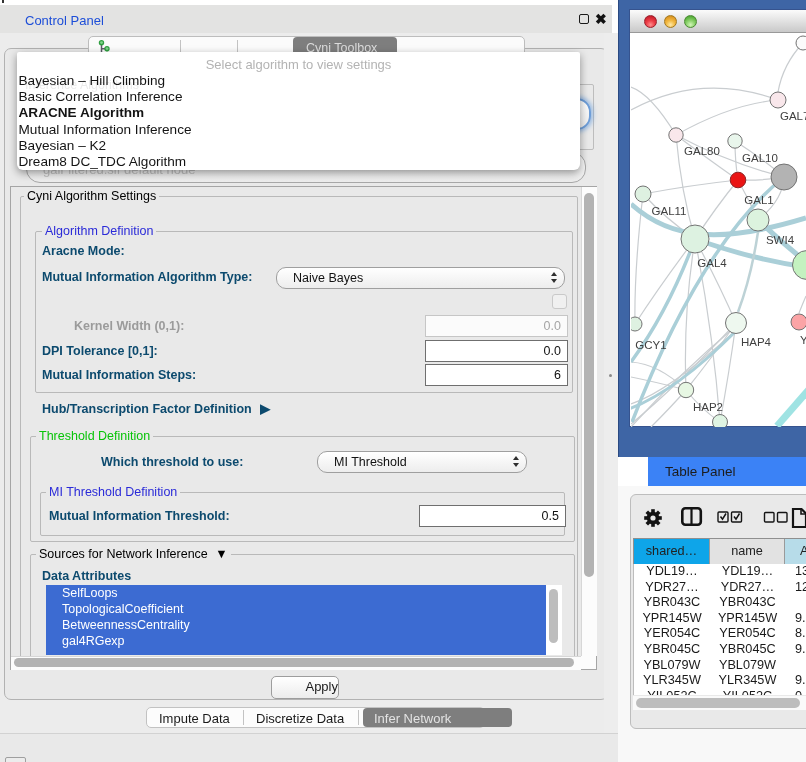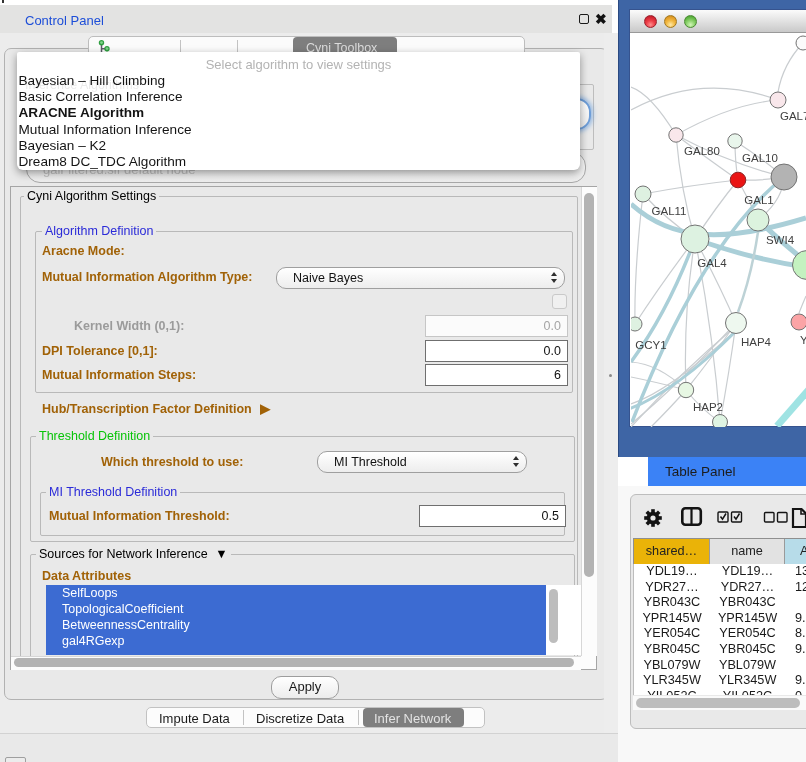--- a/index.html
+++ b/index.html
@@ -40,48 +40,48 @@
 
   
   #scrollarea{left:10px;top:186px;width:585px;height:482px;border:1px solid #a5a5a5;background:#e9e9e9;}
   #vtrack{left:570px;top:0px;width:15px;height:469px;background:#fcfcfc;border-left:1px solid #d7d7d7;}
   #vthumb{left:572.5px;top:6px;width:10px;height:384px;background:#b3b3b3;border-radius:6px;}
   #htrack{left:0px;top:469px;width:570px;height:13px;background:#fcfcfc;border-top:1px solid #d7d7d7;}
   #hthumb{left:3px;top:471px;width:560px;height:9px;background:#b3b3b3;border-radius:5px;}
 
   .group{position:absolute;border:1px solid #b9b9b9;border-radius:2px;}
   .gtitle{position:absolute;top:-8px;background:#e9e9e9;padding:0 3px;font-size:12.5px;line-height:15px;}
-  label.fl{position:absolute;font-size:12.5px;font-weight:bold;color:#a16207;}
+  label.fl{position:absolute;font-size:12.5px;font-weight:bold;color:#0c4a6e;}
   .dis{color:#9b9b9b !important;}
   .combo{position:absolute;height:20px;background:linear-gradient(#ffffff,#ededed);
          border:1px solid #9f9f9f;border-radius:10px;font-size:12.5px;color:#111;}
   .combo .ct{position:absolute;left:16px;top:3px;}
   .combo .ar{position:absolute;right:7px;top:4px;width:6px;}
   .combo .ar b{display:block;width:0;height:0;border-left:3px solid transparent;border-right:3px solid transparent;}
   .combo .ar .up{border-bottom:4px solid #2e2e2e;margin-bottom:3px;}
   .combo .ar .dn{border-top:4px solid #2e2e2e;}
   .tf{position:absolute;height:20px;background:#fff;border:1px solid #6f6f6f;font-size:12.5px;color:#111;}
   .tf .v{position:absolute;right:6px;top:3px;}
   .tf.dis2{background:#fbfbfb;border:1px solid #c6c6c6;}
   .tf.dis2 .v{color:#a5a5a5;}
 
   
-  #datalist{left:35px;top:398px;width:516px;height:70px;background:#fff;overflow:hidden;padding-left:25px;}
+  #datalist{left:35px;top:398px;width:516px;height:70px;background:#fff;overflow:hidden;}
   #datablue{position:absolute;left:0;top:0;width:500px;height:70px;background:#3c6bd2;}
   #datablue div{padding-left:16px;font-size:12.5px;color:#fff;height:16px;line-height:16px;}
   #listthumb{position:absolute;left:503px;top:4px;width:9px;height:54px;background:#bdbdbd;border-radius:5px;}
 
   
   #applybtn{left:271px;top:676px;width:66px;height:21px;background:linear-gradient(#ffffff,#ececec);
-            border:1px solid #9d9d9d;border-radius:10px;font-size:13px;color:#1a1a1a;text-align:center;line-height:20px;}
+            border:1px solid #9d9d9d;border-radius:5px;font-size:13px;color:#1a1a1a;text-align:right;line-height:20px;}
   #bottabs{left:146px;top:707px;width:337px;height:19px;background:#fcfcfc;border:1px solid #c2c2c2;
            border-radius:5px;font-size:13px;color:#1a1a1a;}
   #bottabs .sep{position:absolute;top:2px;width:1px;height:15px;background:#c3c3c3;}
   #bottabs span{position:absolute;top:3px;}
-  #infer-sel{position:absolute;left:216px;top:0;width:101px;height:19px;background:#7e7e7e;border-radius:4px;}
+  #infer-sel{position:absolute;left:216px;top:0;width:101px;height:19px;background:#7e7e7e;border-radius:4px;padding-left:48px;}
   #infer-sel i{font-style:normal;position:absolute;left:11px;top:3px;color:#e3e3e3;}
 
   
   #popup{left:17px;top:52px;width:563px;height:118px;background:#fff;border-radius:2px 2px 6px 6px;
          box-shadow:0 3px 9px rgba(0,0,0,.4);font-size:13px;color:#141414;}
   #popup .ph{position:absolute;left:0;width:100%;top:5px;text-align:center;color:#b3b3b3;}
   #popup .it{position:absolute;left:1.5px;font-size:13.6px;}
 
   
   #bluebg{left:618px;top:0;width:188px;height:457px;background:#3e65a5;border-left:1px solid #2b4a82;}
@@ -349,21 +349,21 @@
         <rect x="77" y="6" width="10" height="10" rx="1"></rect>
         <rect x="90.5" y="6" width="10" height="10" rx="1"></rect>
         <rect x="123.5" y="6.5" width="9.5" height="9.5" rx="1"></rect>
         <rect x="136.5" y="6.5" width="9.5" height="9.5" rx="1"></rect>
       </g>
       <path d="M79.5,10.5 l2,2.7 l3.5,-5.7 M93,10.5 l2,2.7 l3.5,-5.7" stroke="#141414" stroke-width="1.5" fill="none"></path>
       <path d="M152,3 h8.5 l4.5,4.5 v13.5 h-13 z" fill="none" stroke="#141414" stroke-width="2.2"></path>
       <path d="M160,3 v5 h5" fill="none" stroke="#141414" stroke-width="1.6"></path>
     </svg>
     <div class="abs" style="left:2px;top:43px;width:180px;height:25px;border-top:1px solid #8f8f8f;border-bottom:1px solid #8f8f8f;border-left:1px solid #8f8f8f;">
-      <div class="abs" style="left:0;top:0;width:75px;height:25px;background:#eab308;border-right:1px solid #9a9a9a;text-align:center;line-height:25px;font-size:12.7px;color:#222;">shared…</div>
+      <div class="abs" style="left:0;top:0;width:75px;height:25px;background:#0ea5e9;border-right:1px solid #9a9a9a;text-align:center;line-height:25px;font-size:12.7px;color:#222;">shared…</div>
       <div class="abs" style="left:76px;top:0;width:74px;height:25px;background:#e2e2e2;border-right:1px solid #9a9a9a;text-align:center;line-height:25px;font-size:12.7px;color:#222;">name</div>
       <div class="abs" style="left:151px;top:0;width:29px;height:25px;background:#b7dce9;font-size:12.7px;color:#222;line-height:25px;">
         <span style="position:absolute;left:15px;">A</span>
       </div>
     </div>
     <div class="abs" style="left:2px;top:69px;width:180px;height:131px;background:#fff;border-left:1px solid #bdbdbd;overflow:hidden;font-size:12.7px;color:#1a1a1a;">
       <div class="trow">
         <span class="c1">YDL19…</span>
         <span class="c2">YDL19…</span>
         <span class="c3">13</span>

